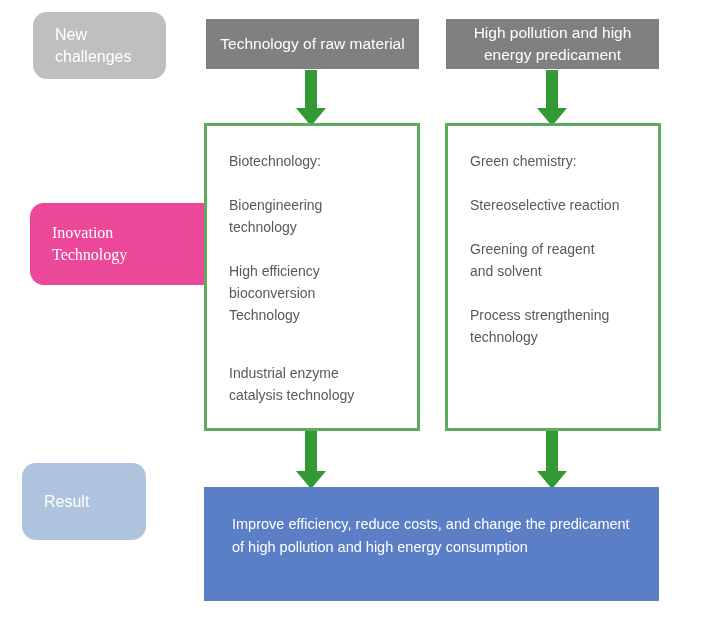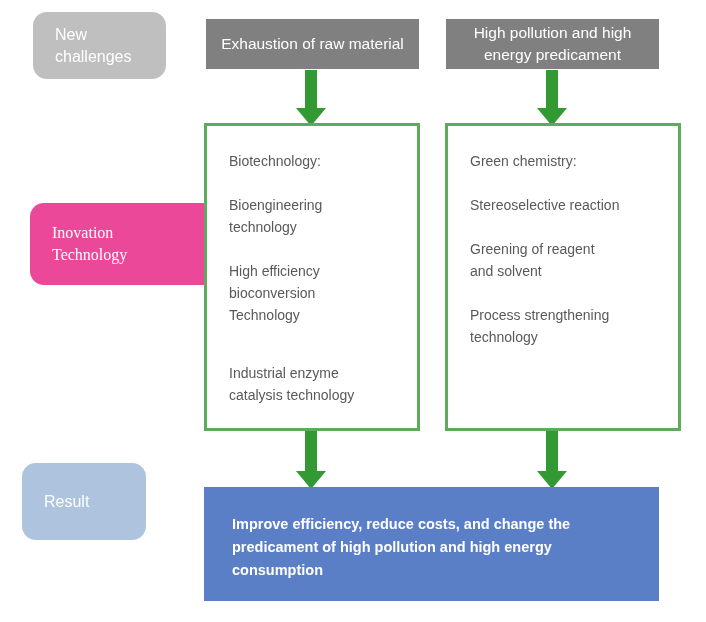--- a/index.html
+++ b/index.html
@@ -58,21 +58,21 @@
 
   
   .tech-box {
     position: absolute;
     background: #ffffff;
     border: 3px solid #5cac5c;
     box-sizing: border-box;
     padding: 24px 0 0 22px;
   }
   .tech-left  { left: 204px; top: 123px; width: 216px; height: 308px; }
-  .tech-right { left: 445px; top: 123px; width: 236px; height: 308px; }
+  .tech-right { left: 445px; top: 123px; width: 216px; height: 308px; }
 
   .tech-item {
     color: #595959;
     font-size: 14px;
     line-height: 22px;
     margin-bottom: 22px;
     white-space: pre-line;
   }
   .tech-item:last-child { margin-bottom: 0; }
 
@@ -84,21 +84,20 @@
     width: 455px;
     height: 114px;
     background: #5b7fc7;
     box-sizing: border-box;
     padding: 26px 28px 0 28px;
   }
   .result-text {
     color: #ffffff;
     font-size: 14.5px;
     line-height: 23px;
-    font-weight: bold;
   }
 
   
   .arrow {
     position: absolute;
     width: 40px;
   }
   .arrow svg { display: block; width: 100%; height: 100%; }
 
   .arrow-top-left   { left: 291px; top: 70px;  height: 56px; }
@@ -119,21 +118,21 @@
   <div class="stage-label stage-inovation">
     <span style="white-space: pre-line;">Inovation
 Technology</span>
   </div>
 
   <div class="stage-label stage-result">
     <span style="white-space: pre-line; text-align: center;">Result</span>
   </div>
 
   <div class="challenge-box challenge-left">
-    <span>Exhaustion of raw material</span>
+    <span>Technology of raw material</span>
   </div>
 
   <div class="challenge-box challenge-right">
     <span>High pollution and high energy predicament</span>
   </div>
 
   <div class="arrow arrow-top-left">
     <svg viewBox="0 0 40 56" preserveAspectRatio="none">
       <polygon points="14,0 26,0 26,38 35,38 20,56 5,38 14,38" fill="#339933"></polygon>
     </svg>

